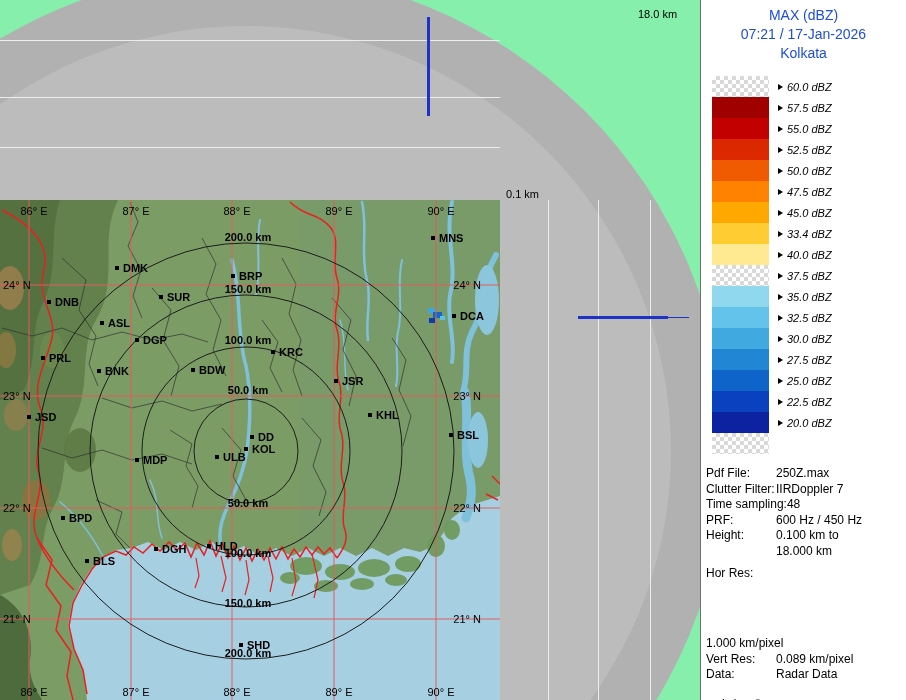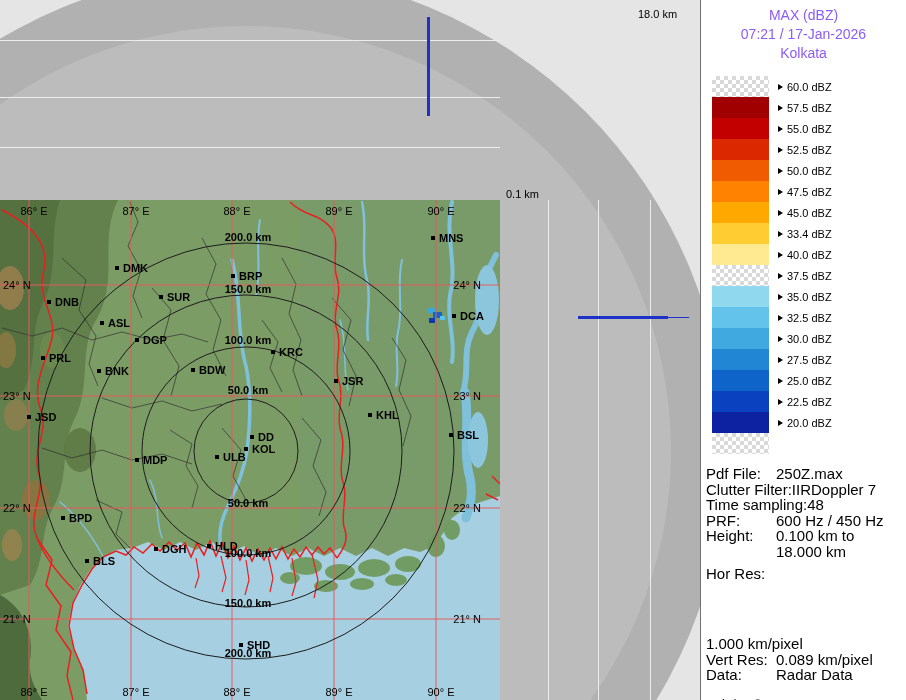--- a/index.html
+++ b/index.html
@@ -1,20 +1,20 @@
 <!DOCTYPE html>
 <html><head>
 <meta charset="utf-8">
 <style>
   html,body{margin:0;padding:0;background:#ffffff;}
   .stage{position:relative;width:906px;height:700px;overflow:hidden;
          font-family:"Liberation Sans",sans-serif;background:#fff;}
 
   
-  .gray{position:absolute;left:0;top:0;width:825px;height:700px;background:#e5e5e5;overflow:hidden;}
+  .gray{position:absolute;left:0;top:0;width:825px;height:700px;background:#86efac;overflow:hidden;}
   .circ{position:absolute;border-radius:50%;}
   .c1{left:-234px;top:-29px;width:960px;height:960px;background:#b1b1b1;}
   .c2{left:-179px;top:26px;width:850px;height:850px;background:#bcbcbc;}
   .hgrid{position:absolute;left:0;width:500px;height:1px;background:#ededed;}
   .vgrid{position:absolute;top:200px;width:1px;height:500px;background:#ededed;}
   .echoV{position:absolute;left:427px;top:17px;width:3px;height:99px;background:#1e32c8;}
   .echoH{position:absolute;left:578px;top:316px;width:90px;height:3px;background:#1e32c8;}
   .echoHt{position:absolute;left:668px;top:317px;width:21px;height:1px;background:#1e32c8;}
   .axis{position:absolute;font-size:11px;color:#000;}
 
@@ -24,31 +24,31 @@
   .gridline{stroke:#e25c5c;stroke-width:1;}
   .ring{fill:none;stroke:#1c1c1c;stroke-width:1;}
   .geo{font-family:"Liberation Sans",sans-serif;font-size:11px;fill:#000;}
   .ringlab{font-family:"Liberation Sans",sans-serif;font-size:11px;font-weight:600;fill:#000;}
   .city{font-family:"Liberation Sans",sans-serif;font-size:11px;font-weight:700;fill:#000;}
   .citydot{fill:#000;}
 
   
   .panel{position:absolute;left:700px;top:0;width:206px;height:700px;background:#fff;
          border-left:1px solid #707070;box-sizing:border-box;color:#000;}
-  .hdr{margin-top:6px;text-align:center;color:#8b5cf6;font-size:14px;line-height:19px;}
-  .lgwrap{margin:13px 0 0 11px;}
+  .hdr{margin-top:6px;text-align:center;color:#1d4ed8;font-size:14px;line-height:19px;}
+  .lgwrap{margin:13px 0 0 11px;font-style:italic;}
   .lg-row{display:flex;align-items:center;height:21px;}
   .sw{width:57px;height:21px;flex:none;}
   .checker{background-color:#fff;
     background-image:linear-gradient(45deg,#d9d9d9 25%,transparent 25%,transparent 75%,#d9d9d9 75%),
                      linear-gradient(45deg,#d9d9d9 25%,#fff 25%,#fff 75%,#d9d9d9 75%);
     background-size:8px 8px;background-position:0 0,4px 4px;}
   .lg-label{font-size:11px;margin-left:9px;display:flex;align-items:center;gap:4px;white-space:nowrap;}
   .tri{width:0;height:0;border-left:5px solid #000;border-top:3px solid transparent;border-bottom:3px solid transparent;}
-  .meta{margin:12px 0 14px 5px;font-size:15px;line-height:15.5px;}
+  .meta{margin:12px 0 14px 5px;font-size:12px;line-height:15.5px;}
   .m-row{display:flex;}
   .m-row .ml{flex:0 0 70px;white-space:nowrap;}
   .m-row .mv{white-space:nowrap;}
   .m-row.gap{margin-top:7px;flex-direction:column;}
   .brand{margin:5px 0 0 5px;font-size:11.5px;font-family:Liberation Mono, monospace;}
 </style>
 </head>
 <body>
 
 <div class="stage">

